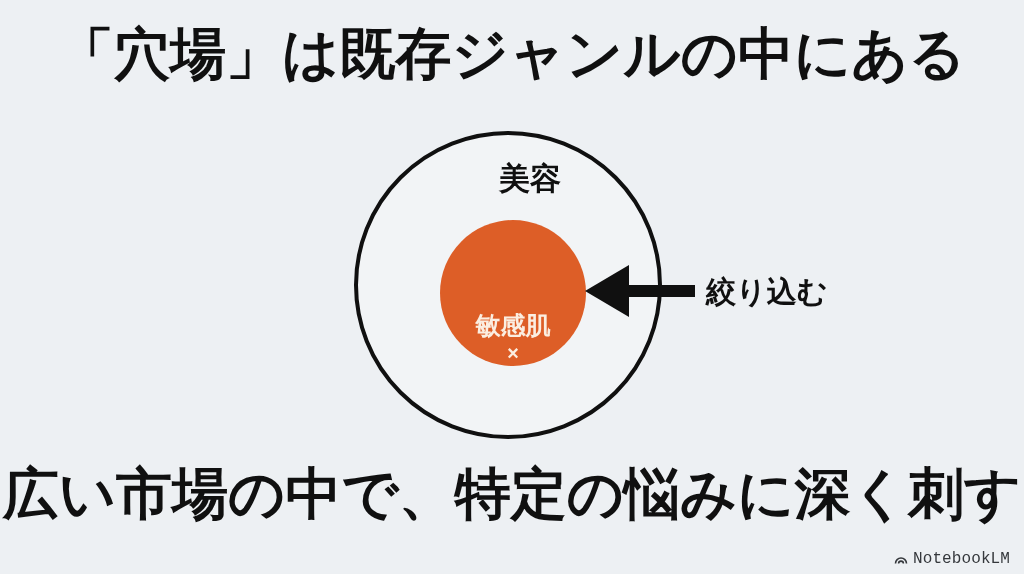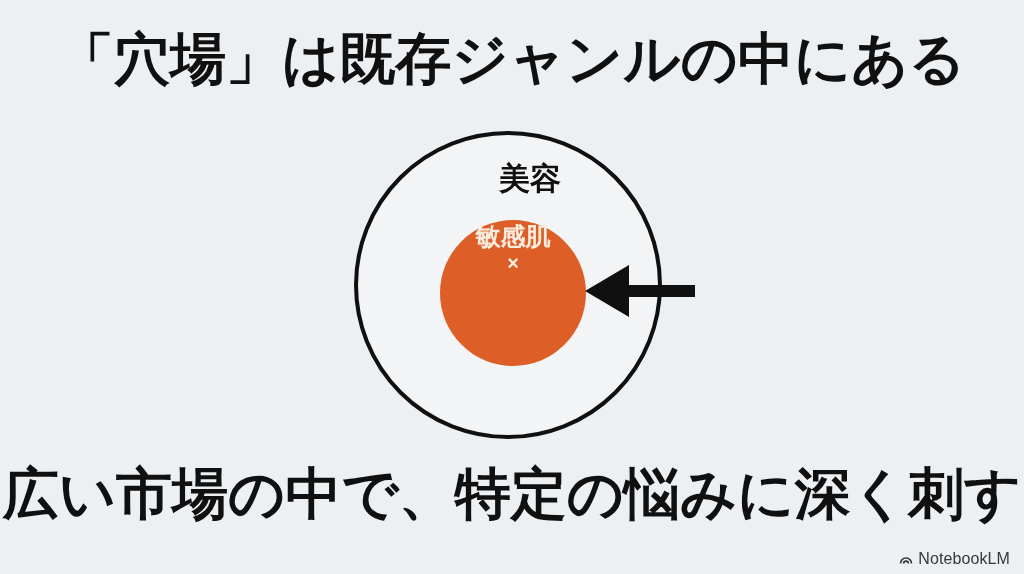--- a/index.html
+++ b/index.html
@@ -10,20 +10,21 @@
     width: 1024px;
     height: 574px;
     overflow: hidden;
     font-family: "Liberation Sans", "DejaVu Sans", sans-serif;
     background: var(--bg, #edf0f3);
   }
   .stage {
     position: relative;
     width: 1024px;
     height: 574px;
+    font-family: Liberation Mono, monospace;
   }
   .slide-title {
     position: absolute;
     top: 28px;
     left: 0;
     width: 100%;
     text-align: center;
     font-size: 56px;
     font-weight: 900;
     color: var(--ink, #101010);
@@ -55,21 +56,21 @@
     position: absolute;
     left: 440px;
     top: 220px;
     width: 146px;
     height: 146px;
     border-radius: 50%;
     background: var(--accent, #dd5e27);
     display: flex;
     flex-direction: column;
     align-items: center;
-    justify-content: flex-start;
+    justify-content: flex-end;
     text-align: center;
   }
   .inner-line {
     color: var(--inner-ink, #fbeee1);
     font-size: 25px;
     font-weight: 900;
     line-height: 1.28;
   }
   .inner-line.x-mark {
     font-size: 20px;
@@ -129,20 +130,21 @@
   <div class="inner-circle">
     <div class="inner-line">敏感肌</div>
     <div class="inner-line x-mark">×</div>
   </div>
 
   <svg class="arrow-svg" width="112" height="54" viewBox="0 0 112 54">
     <polygon points="1,27 45,1 45,53" fill="#101010"></polygon>
     <rect x="38" y="21" width="73" height="12" fill="#101010"></rect>
   </svg>
 
+  <div class="arrow-label">絞り込む</div>
 
   <div class="footer-text">広い市場の中で、特定の悩みに深く刺す</div>
 
   <div class="watermark">
     <svg width="14" height="13" viewBox="0 0 14 13">
       <path d="M1.5 10.5 A5.5 5.5 0 0 1 12.5 10.5" fill="none" stroke="#35383c" stroke-width="1.6"></path>
       <path d="M4.6 10.5 A2.4 2.4 0 0 1 9.4 10.5" fill="none" stroke="#35383c" stroke-width="1.6"></path>
     </svg>
     <span class="watermark-text">NotebookLM</span>
   </div>

